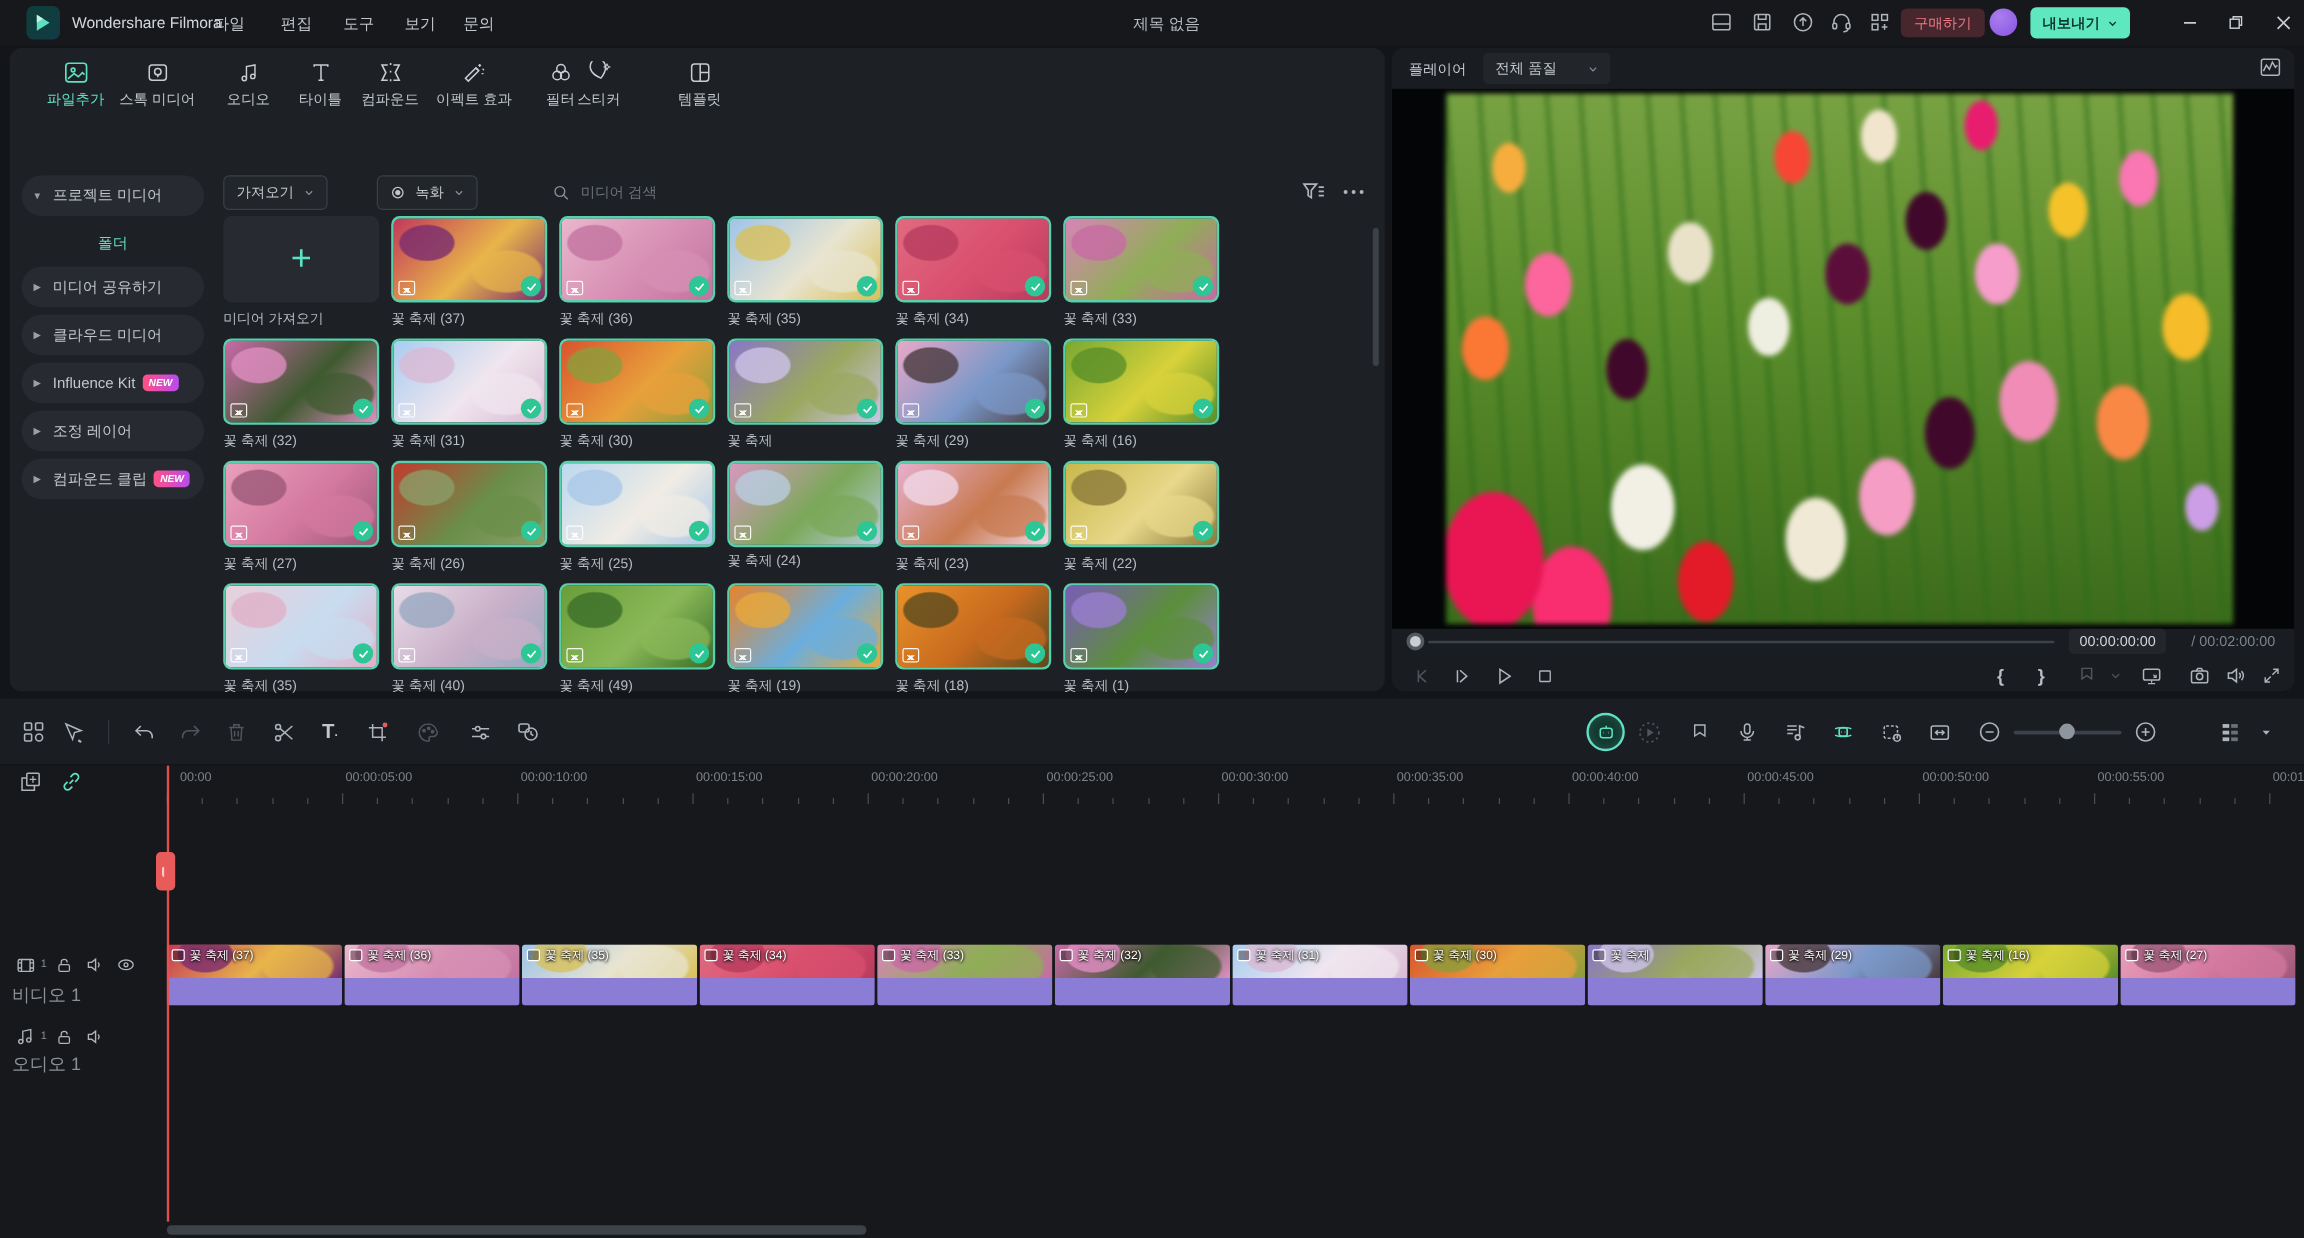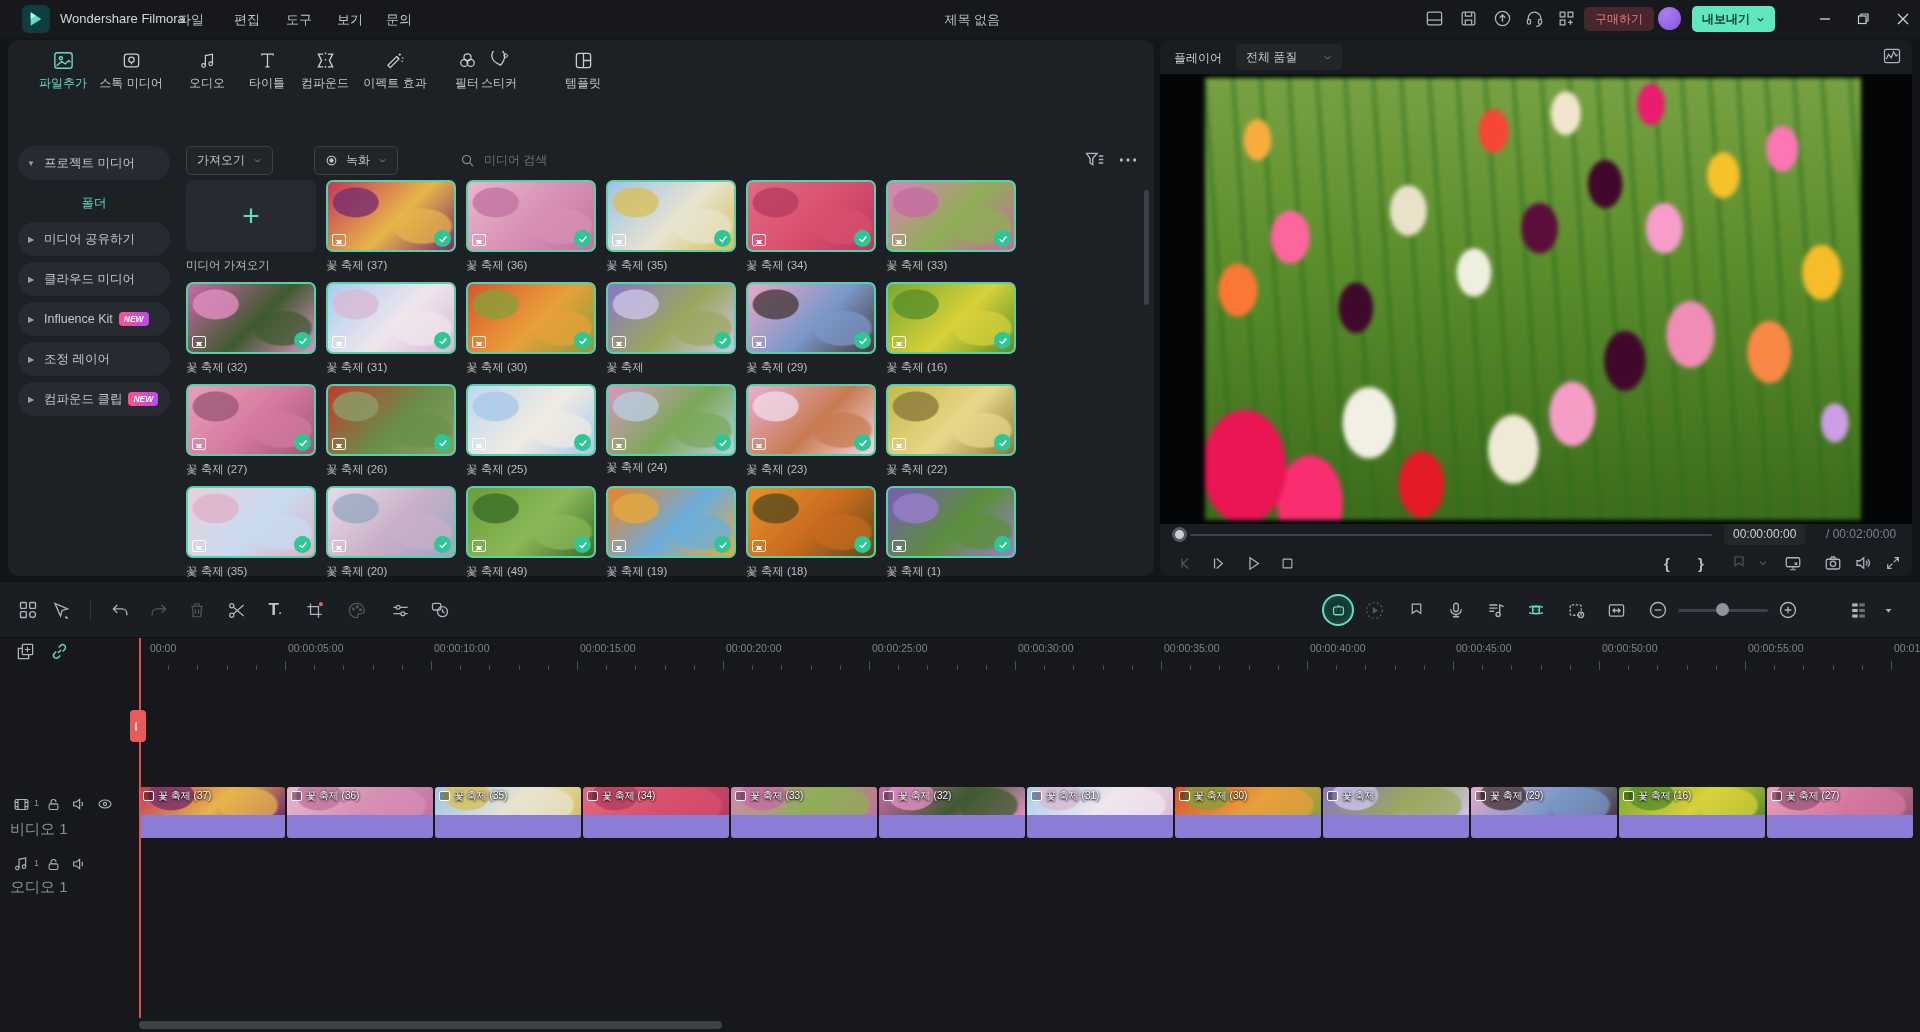--- a/index.html
+++ b/index.html
@@ -564,21 +564,21 @@
         </div>
         <div class="tile-label" style="left: 178px; top: 524px;">꽃 축제 (35)</div>
         <div class="tile" style="left: 318px; top: 446px; background: radial-gradient(40px 26px at 22% 30%, rgba(152, 168, 192, 0.8) 0px, rgba(152, 168, 192, 0.8) 55%, transparent 60%), radial-gradient(50px 30px at 75% 65%, rgba(200, 176, 200, 0.733) 0px, rgba(200, 176, 200, 0.733) 55%, transparent 62%), linear-gradient(135deg, rgb(232, 220, 232), rgb(200, 176, 200) 55%, rgb(152, 168, 192));">
           <div class="t-imgic"></div>
           <div class="t-check">
             <svg width="10" height="10" viewBox="0 0 24 24" fill="none" stroke="#fff" stroke-width="3.4">
               <path d="M4 12.5 10 18 20 6"></path>
             </svg>
           </div>
         </div>
-        <div class="tile-label" style="left: 318px; top: 524px;">꽃 축제 (20)</div>
+        <div class="tile-label" style="left: 318px; top: 524px;">꽃 축제 (40)</div>
         <div class="tile" style="left: 458px; top: 446px; background: radial-gradient(40px 26px at 22% 30%, rgba(58, 110, 40, 0.8) 0px, rgba(58, 110, 40, 0.8) 55%, transparent 60%), radial-gradient(50px 30px at 75% 65%, rgba(138, 184, 88, 0.733) 0px, rgba(138, 184, 88, 0.733) 55%, transparent 62%), linear-gradient(135deg, rgb(106, 158, 58), rgb(138, 184, 88) 55%, rgb(58, 110, 40));">
           <div class="t-imgic"></div>
           <div class="t-check">
             <svg width="10" height="10" viewBox="0 0 24 24" fill="none" stroke="#fff" stroke-width="3.4">
               <path d="M4 12.5 10 18 20 6"></path>
             </svg>
           </div>
         </div>
         <div class="tile-label" style="left: 458px; top: 524px;">꽃 축제 (49)</div>
         <div class="tile" style="left: 598px; top: 446px; background: radial-gradient(40px 26px at 22% 30%, rgba(232, 168, 58, 0.8) 0px, rgba(232, 168, 58, 0.8) 55%, transparent 60%), radial-gradient(50px 30px at 75% 65%, rgba(106, 174, 222, 0.733) 0px, rgba(106, 174, 222, 0.733) 55%, transparent 62%), linear-gradient(135deg, rgb(232, 131, 42), rgb(106, 174, 222) 55%, rgb(232, 168, 58));">

